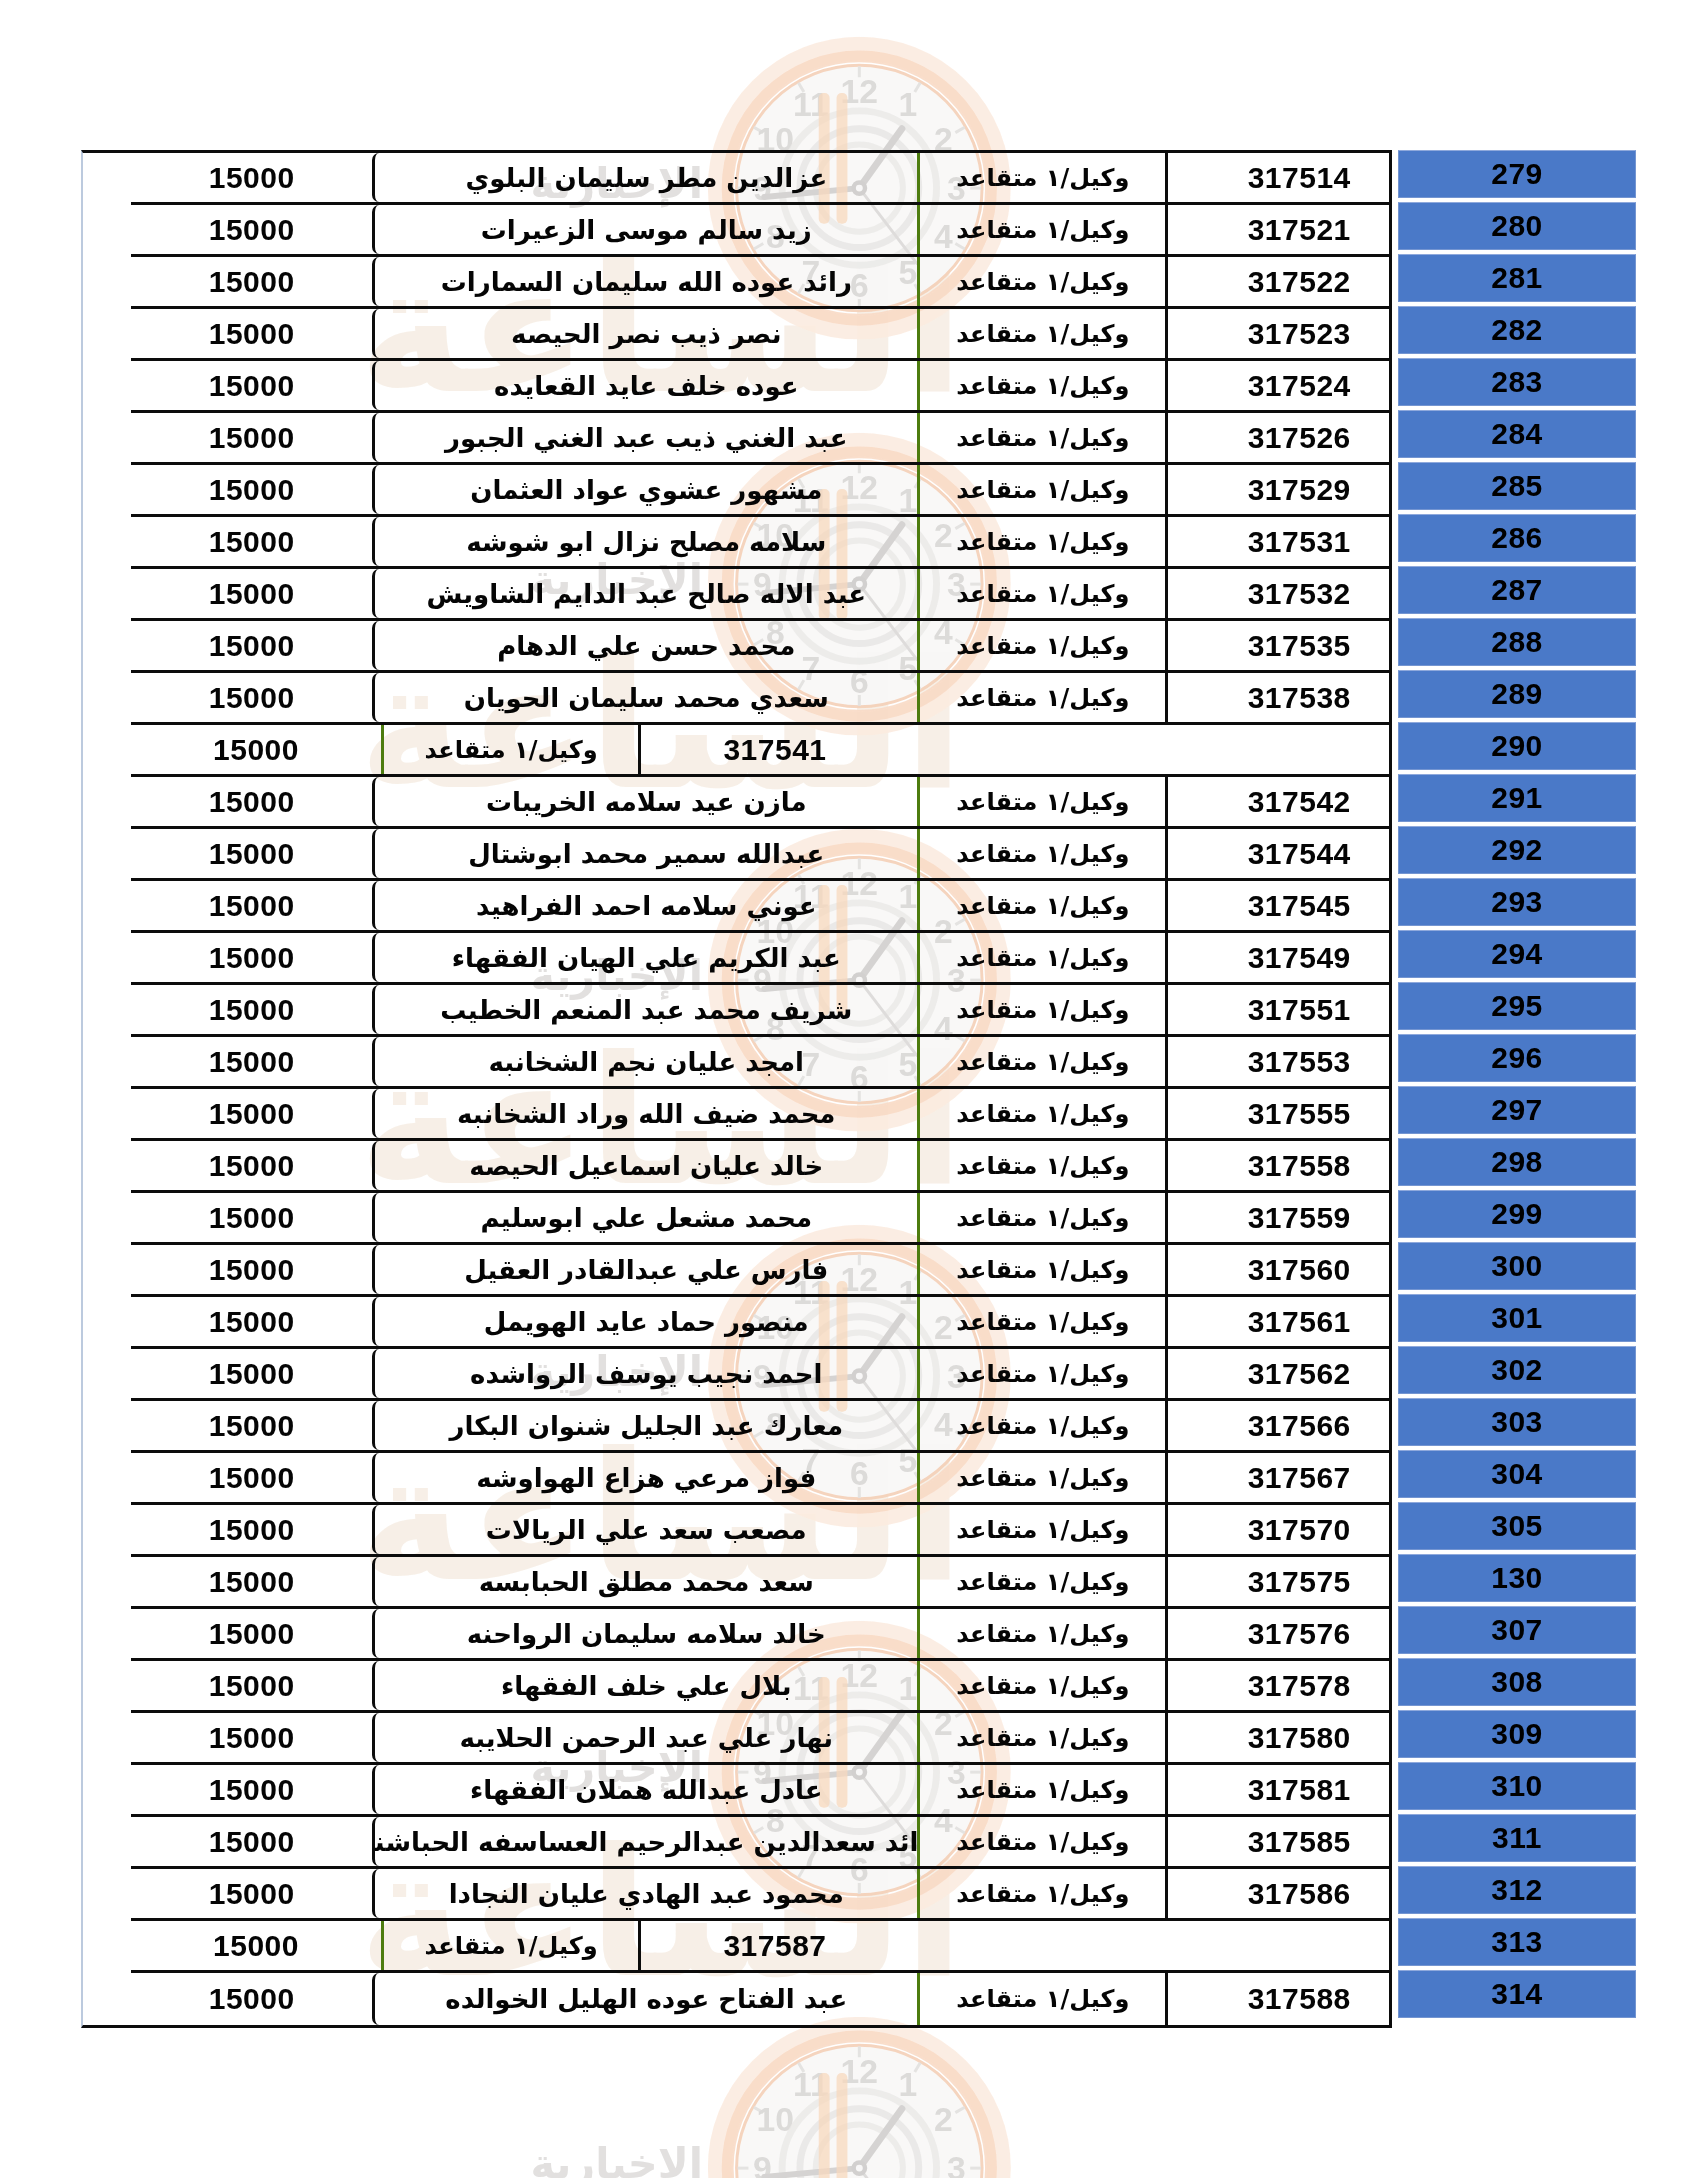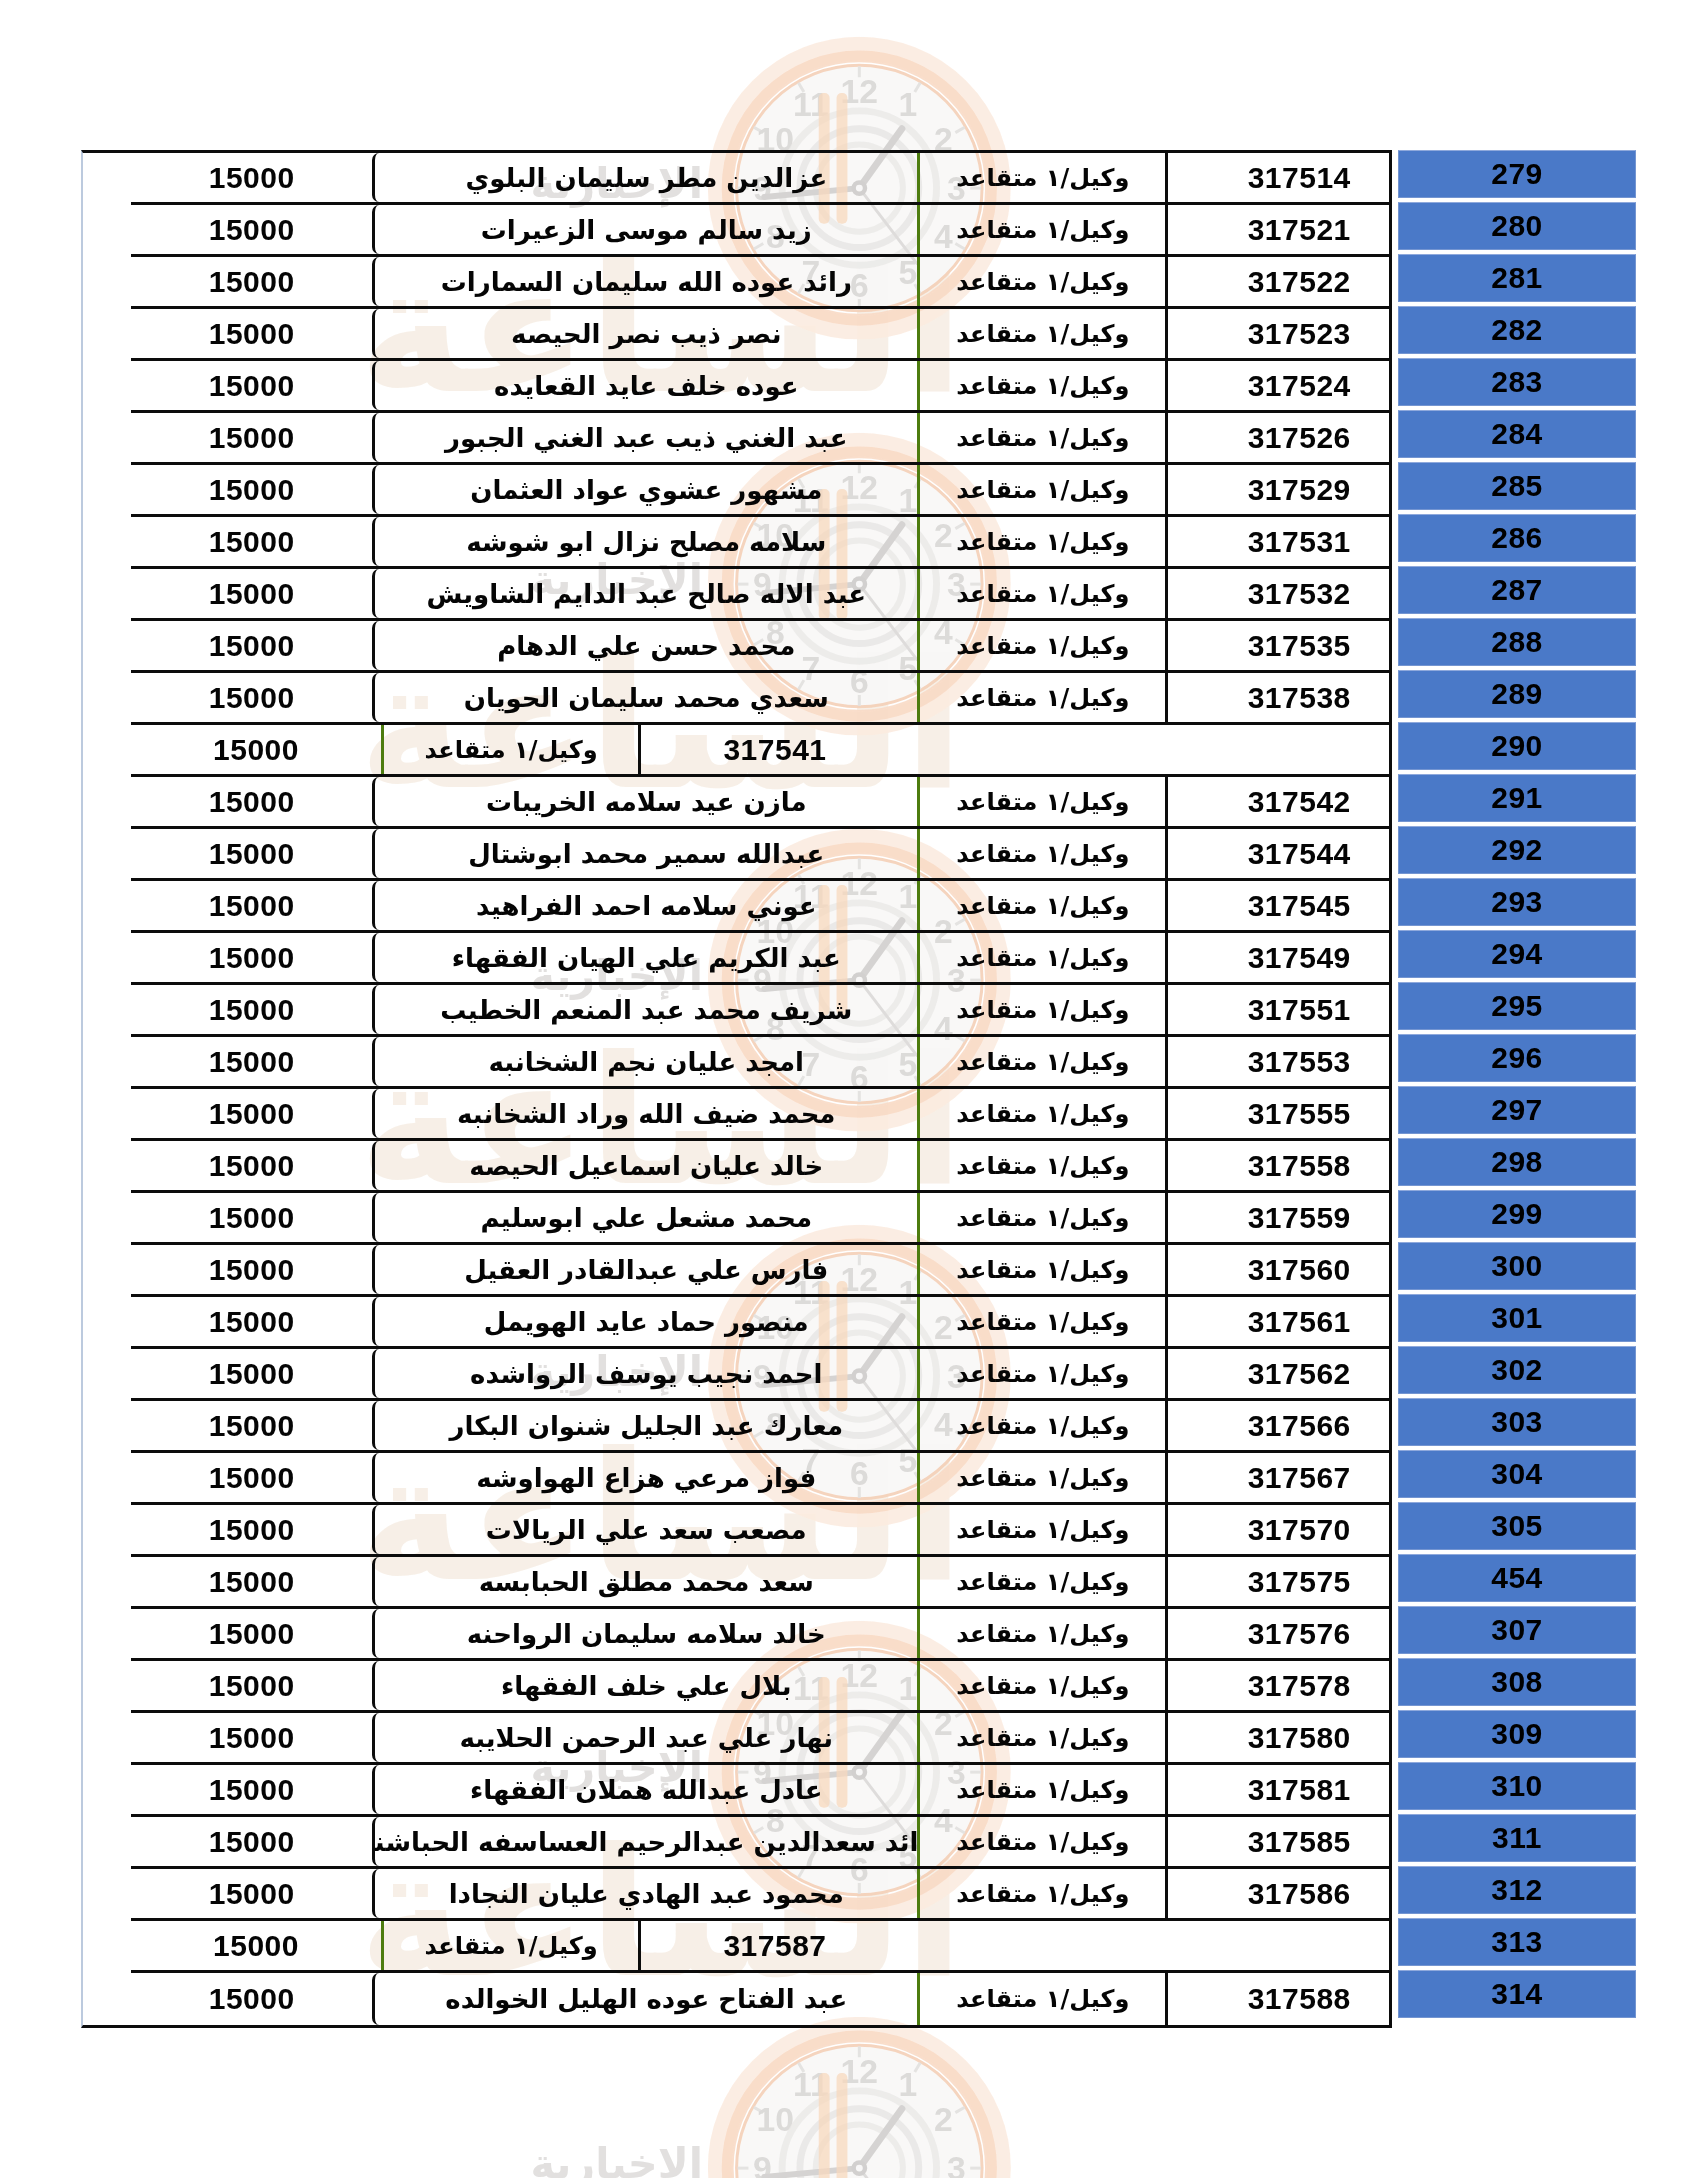--- a/index.html
+++ b/index.html
@@ -648,21 +648,21 @@
       <div class="serial-cell">296</div>
       <div class="serial-cell">297</div>
       <div class="serial-cell">298</div>
       <div class="serial-cell">299</div>
       <div class="serial-cell">300</div>
       <div class="serial-cell">301</div>
       <div class="serial-cell">302</div>
       <div class="serial-cell">303</div>
       <div class="serial-cell">304</div>
       <div class="serial-cell">305</div>
-      <div class="serial-cell">454</div>
+      <div class="serial-cell">130</div>
       <div class="serial-cell">307</div>
       <div class="serial-cell">308</div>
       <div class="serial-cell">309</div>
       <div class="serial-cell">310</div>
       <div class="serial-cell">311</div>
       <div class="serial-cell">312</div>
       <div class="serial-cell">313</div>
       <div class="serial-cell">314</div>
     </div>
 

